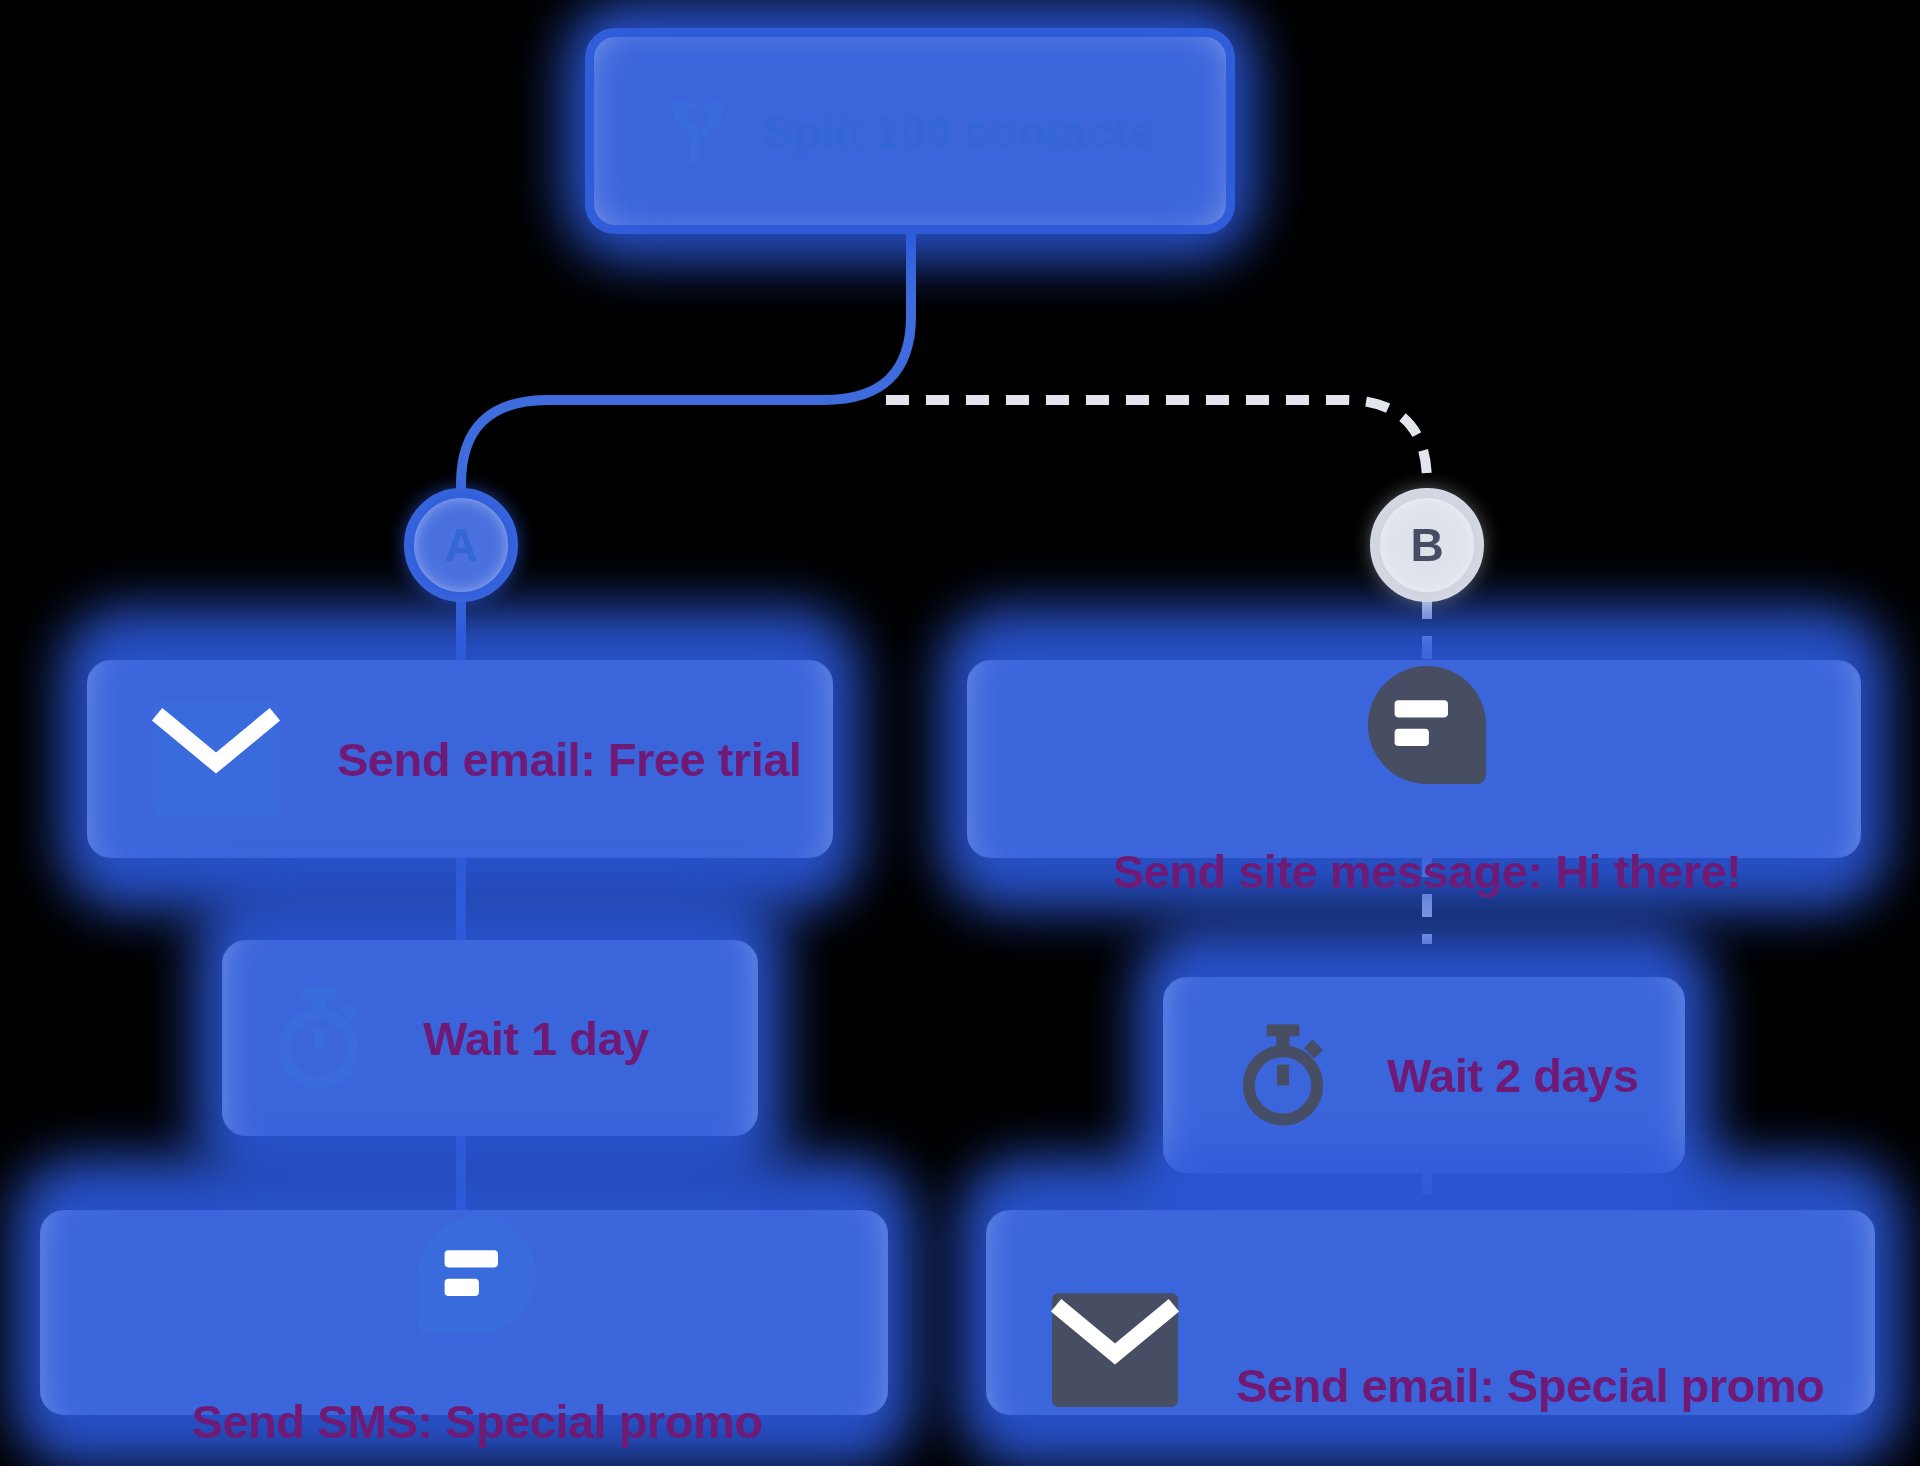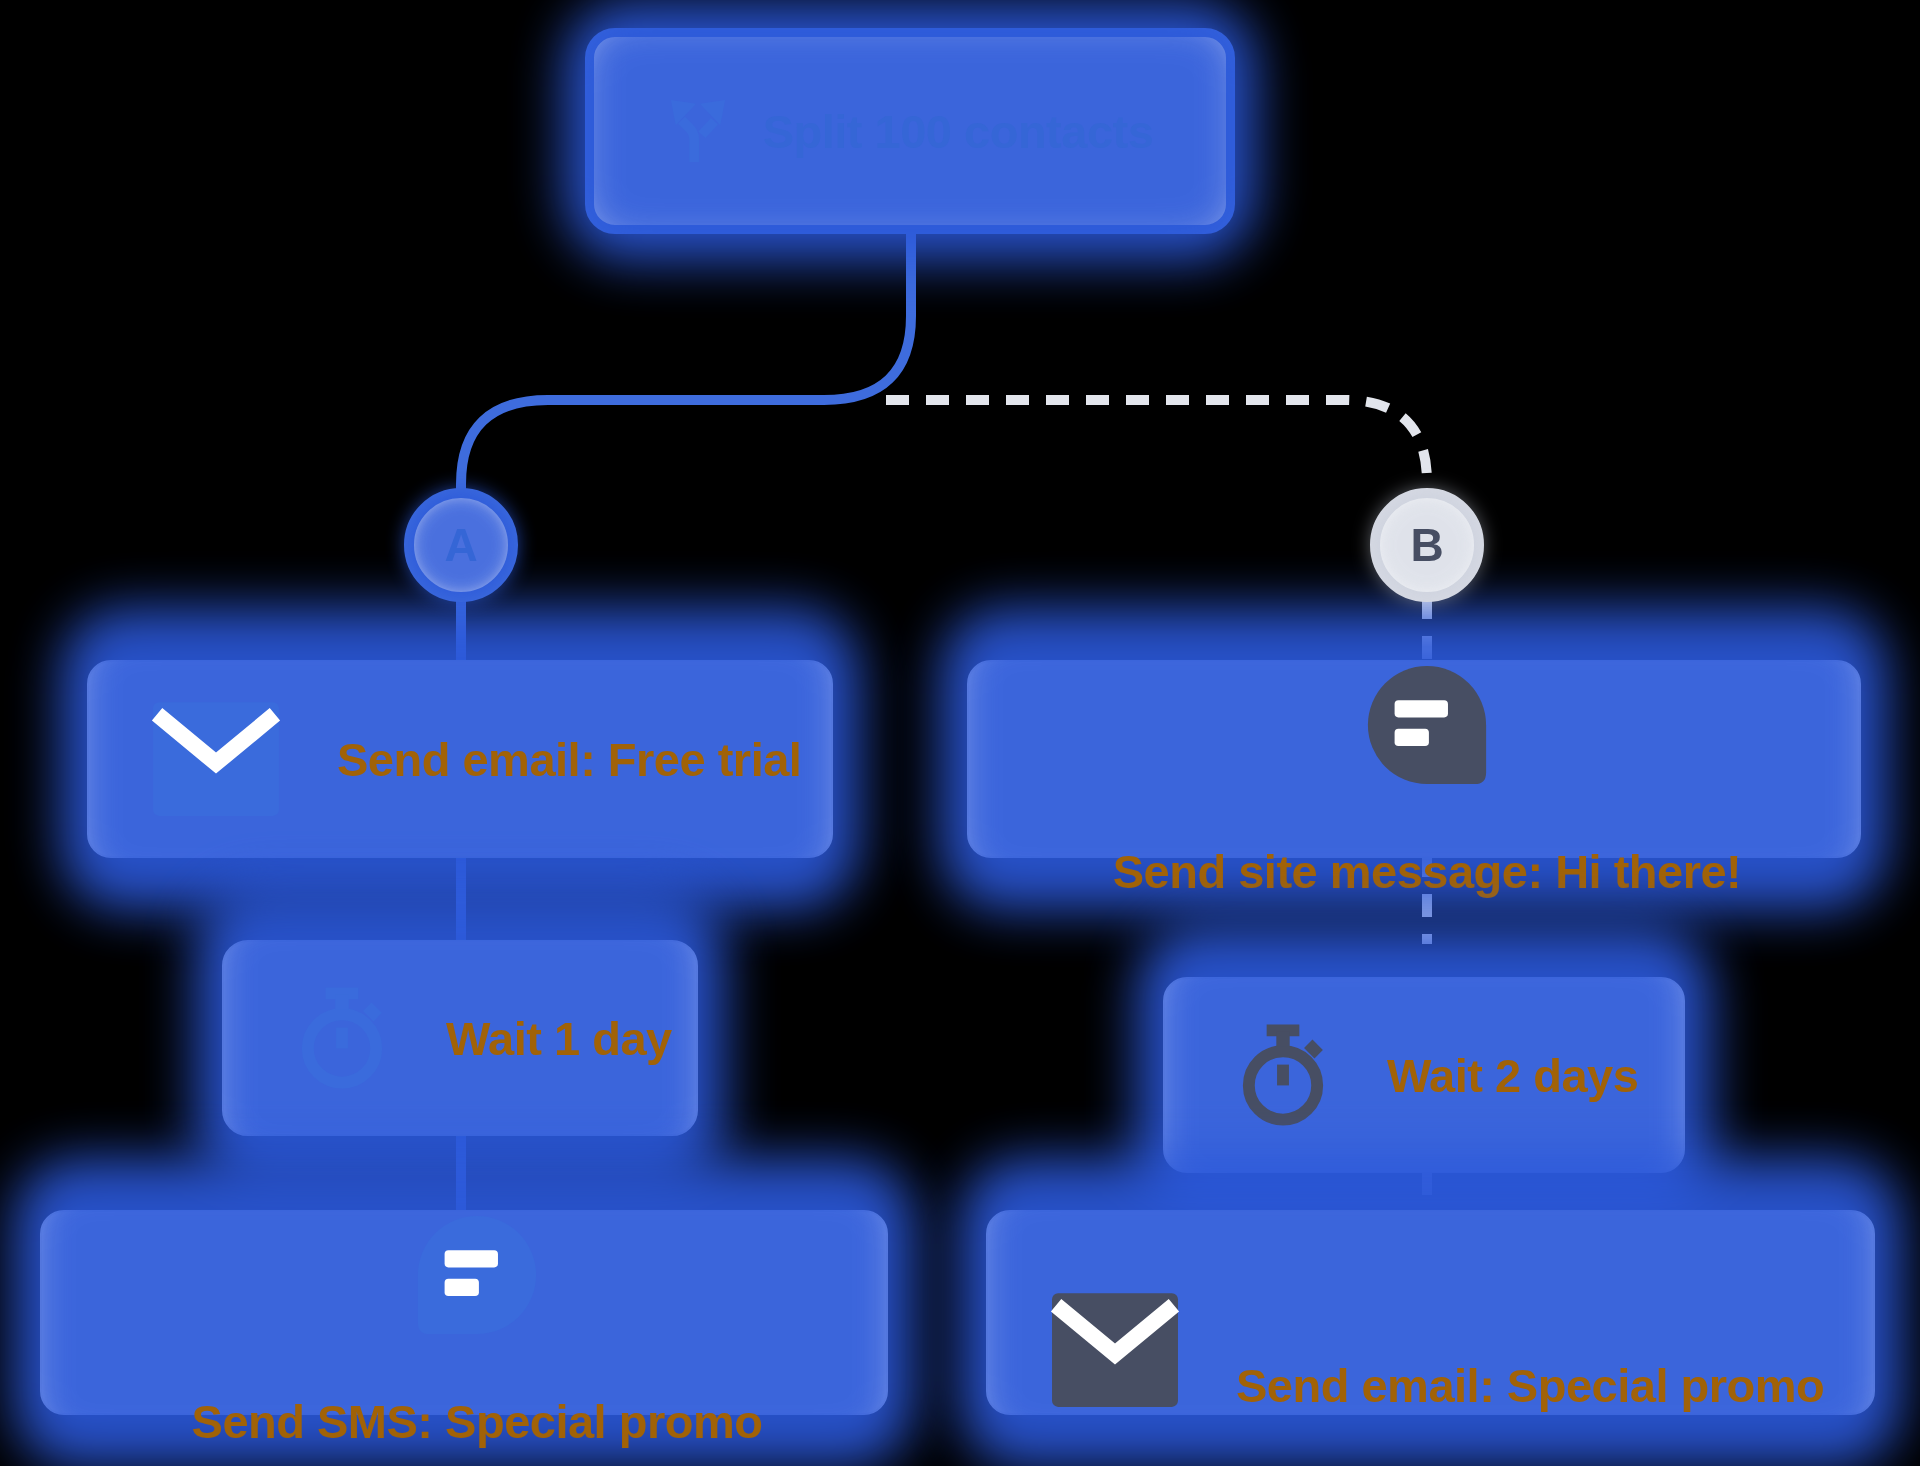--- a/index.html
+++ b/index.html
@@ -46,28 +46,28 @@
   .badge-b::before{background:#c6ccda;opacity:.55;}
 
   
   .card{
     box-sizing:border-box;background:#fff;
     border:2px solid #e9ecf4;border-radius:24px;
     display:flex;align-items:center;gap:56px;
     padding:0 36px 0 62px;
   }
   .card .label{
-    color:#a16207;font-size:47px;font-weight:700;letter-spacing:-.5px;
+    color:#701a75;font-size:47px;font-weight:700;letter-spacing:-.5px;
     white-space:nowrap;
   }
   .card .icon{flex:0 0 auto;display:flex;}
 
   #card-a1{left:87px;top:660px;width:746px;height:198px;}
   #card-b1{left:967px;top:660px;width:894px;height:198px;flex-direction:column;}
-  #card-a2{left:222px;top:940px;width:476px;height:196px;padding-left:70px;border-radius:26px;}
+  #card-a2{left:222px;top:940px;width:536px;height:196px;padding-left:47px;}
   #card-b2{left:1163px;top:940px;width:522px;height:196px;padding-left:70px;margin-top:37px;}
   #card-a3{left:40px;top:1210px;width:848px;height:205px;flex-direction:column;}
   #card-b3{left:986px;top:1210px;width:889px;height:205px;align-items:flex-end;}
 </style>
 </head>
 <body>
 
 <div id="canvas">
 
   <svg id="wires" width="1920" height="1466" viewBox="0 0 1920 1466">

